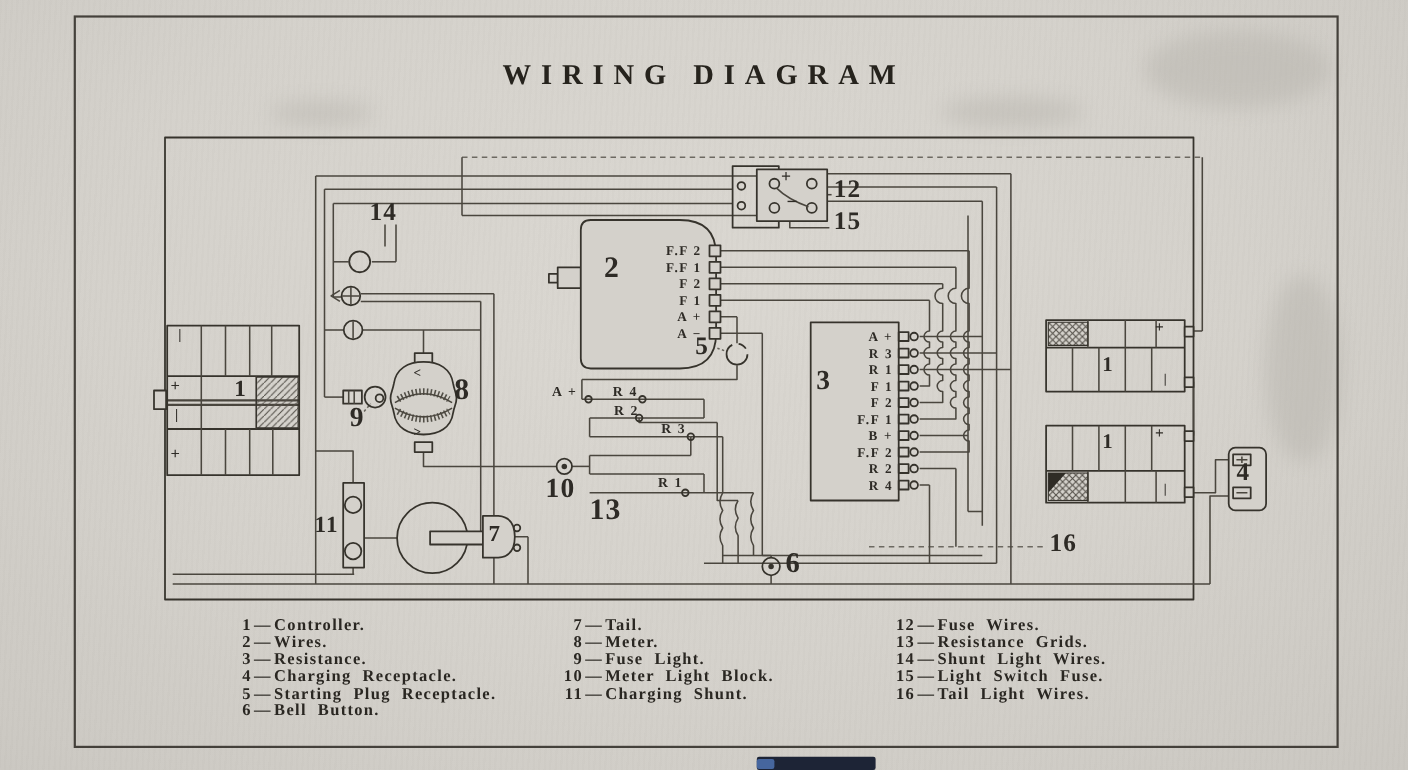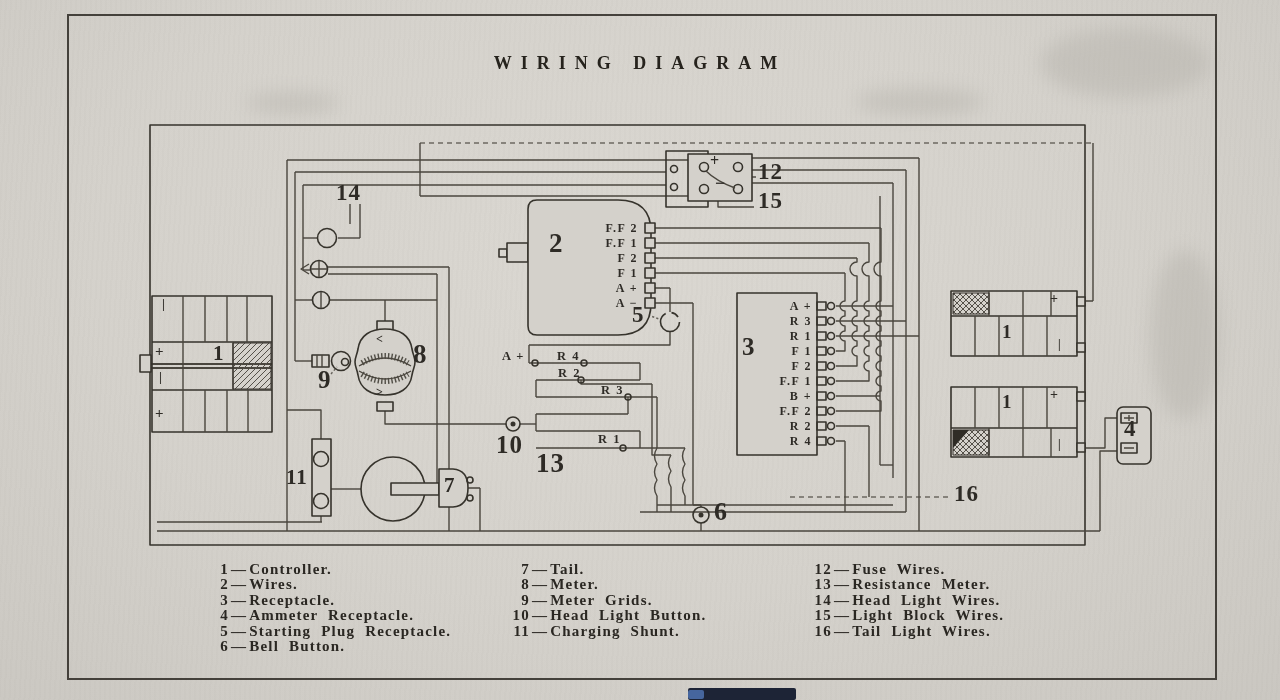--- a/index.html
+++ b/index.html
@@ -8,21 +8,21 @@
           radial-gradient(ellipse at 48% 38%, #dad7d1 0%, #d4d1cb 55%, #c9c6c0 100%),
           #d4d1cb;
         font-family:"Liberation Serif","DejaVu Serif",serif;color:#2e2b26;}
   .grain{position:absolute;inset:0;opacity:.35;pointer-events:none;
         background:repeating-linear-gradient(93deg, rgba(180,176,168,.15) 0 2px, rgba(225,222,215,.12) 2px 5px);}
   .smudge{position:absolute;background:#b4b1aa;filter:blur(9px);opacity:.45;border-radius:50%;}
   .outer-border{position:absolute;left:67px;top:14px;width:1146px;height:662px;
         border:2px solid rgba(43,40,34,.85);}
   .t{position:absolute;font-weight:700;line-height:1.05;letter-spacing:1px;white-space:pre;}
   .title{position:absolute;left:67px;top:53px;width:1146px;text-align:center;
-        font-size:18px;font-weight:700;letter-spacing:9px;color:#26231d;}
+        font-size:26px;font-weight:700;letter-spacing:9px;color:#26231d;}
   .term{position:absolute;text-align:right;font-weight:700;font-size:12px;letter-spacing:1.5px;}
   svg{position:absolute;left:0;top:0;}
   svg *{vector-effect:non-scaling-stroke;}
   .w{stroke:#4a463e;stroke-width:1.4;fill:none;stroke-linejoin:round;}
   .c{stroke:#36332c;stroke-width:1.6;fill:none;stroke-linejoin:round;}
   .fillpaper{fill:#d4d1cb;}
   .dot{fill:#36332c;stroke:none;}
   .dash{stroke-dasharray:5 4;opacity:.75;}
   .fdash{stroke-dasharray:2.2 2.2;opacity:.8;}
   .tick{stroke:#3c3931;stroke-width:6;stroke-dasharray:1.4 2;fill:none;opacity:.85;}
@@ -361,26 +361,26 @@
         <span>Controller.</span>
       </div>
     <div class="lrow">
         <span class="lnum" style="width:26px;">2</span>
         <span class="ldash">—</span>
         <span>Wires.</span>
       </div>
     <div class="lrow">
         <span class="lnum" style="width:26px;">3</span>
         <span class="ldash">—</span>
-        <span>Receptacle.</span>
+        <span>Resistance.</span>
       </div>
     <div class="lrow">
         <span class="lnum" style="width:26px;">4</span>
         <span class="ldash">—</span>
-        <span>Ammeter Receptacle.</span>
+        <span>Charging Receptacle.</span>
       </div>
     <div class="lrow">
         <span class="lnum" style="width:26px;">5</span>
         <span class="ldash">—</span>
         <span>Starting Plug Receptacle.</span>
       </div>
     <div class="lrow">
         <span class="lnum" style="width:26px;">6</span>
         <span class="ldash">—</span>
         <span>Bell Button.</span>
@@ -393,53 +393,53 @@
         <span>Tail.</span>
       </div>
     <div class="lrow">
         <span class="lnum" style="width:32px;">8</span>
         <span class="ldash">—</span>
         <span>Meter.</span>
       </div>
     <div class="lrow">
         <span class="lnum" style="width:32px;">9</span>
         <span class="ldash">—</span>
-        <span>Meter Grids.</span>
+        <span>Fuse Light.</span>
       </div>
     <div class="lrow">
         <span class="lnum" style="width:32px;">10</span>
         <span class="ldash">—</span>
-        <span>Head Light Button.</span>
+        <span>Meter Light Block.</span>
       </div>
     <div class="lrow">
         <span class="lnum" style="width:32px;">11</span>
         <span class="ldash">—</span>
         <span>Charging Shunt.</span>
       </div>
   </div>
   <div class="legend-col" style="left:798px;top:561px;">
     <div class="lrow">
         <span class="lnum" style="width:34px;">12</span>
         <span class="ldash">—</span>
         <span>Fuse Wires.</span>
       </div>
     <div class="lrow">
         <span class="lnum" style="width:34px;">13</span>
         <span class="ldash">—</span>
-        <span>Resistance Meter.</span>
+        <span>Resistance Grids.</span>
       </div>
     <div class="lrow">
         <span class="lnum" style="width:34px;">14</span>
         <span class="ldash">—</span>
-        <span>Head Light Wires.</span>
+        <span>Shunt Light Wires.</span>
       </div>
     <div class="lrow">
         <span class="lnum" style="width:34px;">15</span>
         <span class="ldash">—</span>
-        <span>Light Block Wires.</span>
+        <span>Light Switch Fuse.</span>
       </div>
     <div class="lrow">
         <span class="lnum" style="width:34px;">16</span>
         <span class="ldash">—</span>
         <span>Tail Light Wires.</span>
       </div>
   </div>
 
   <div class="artifact"></div>
   <div class="artifact-hl"></div>

